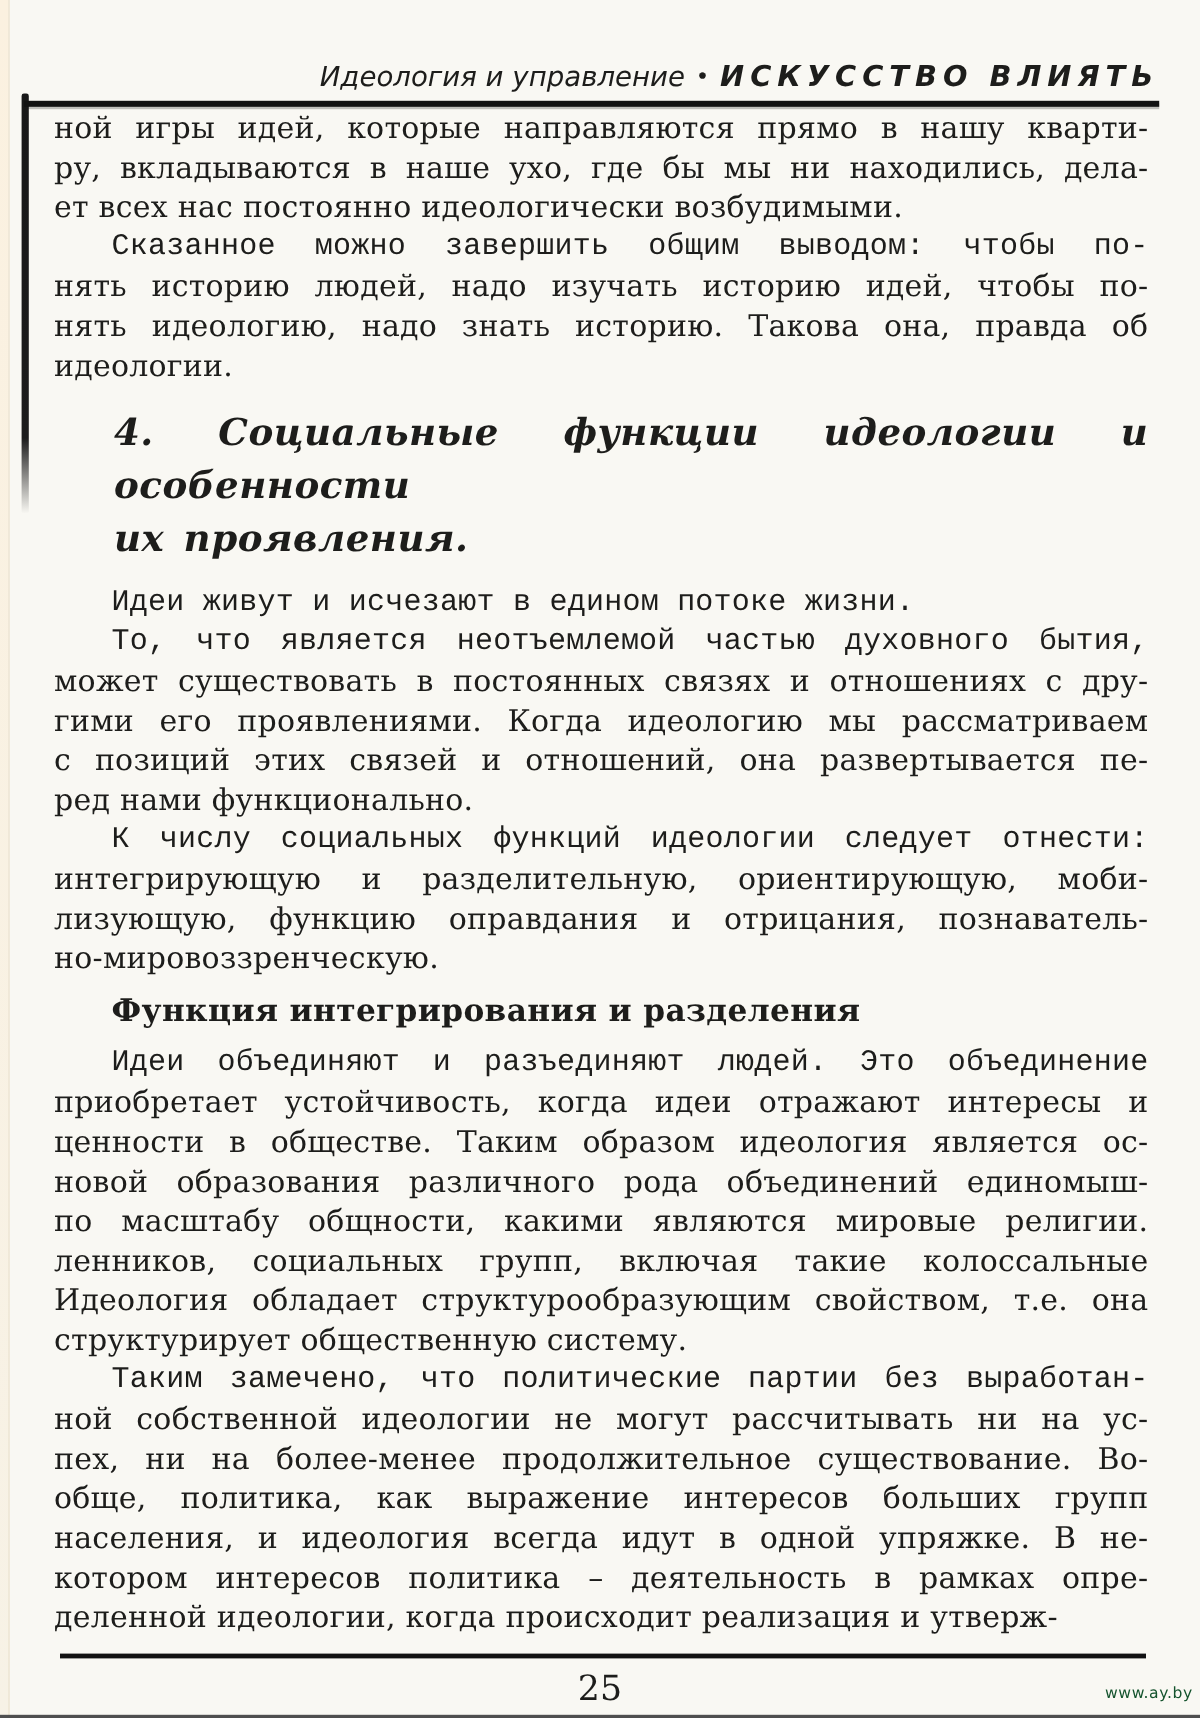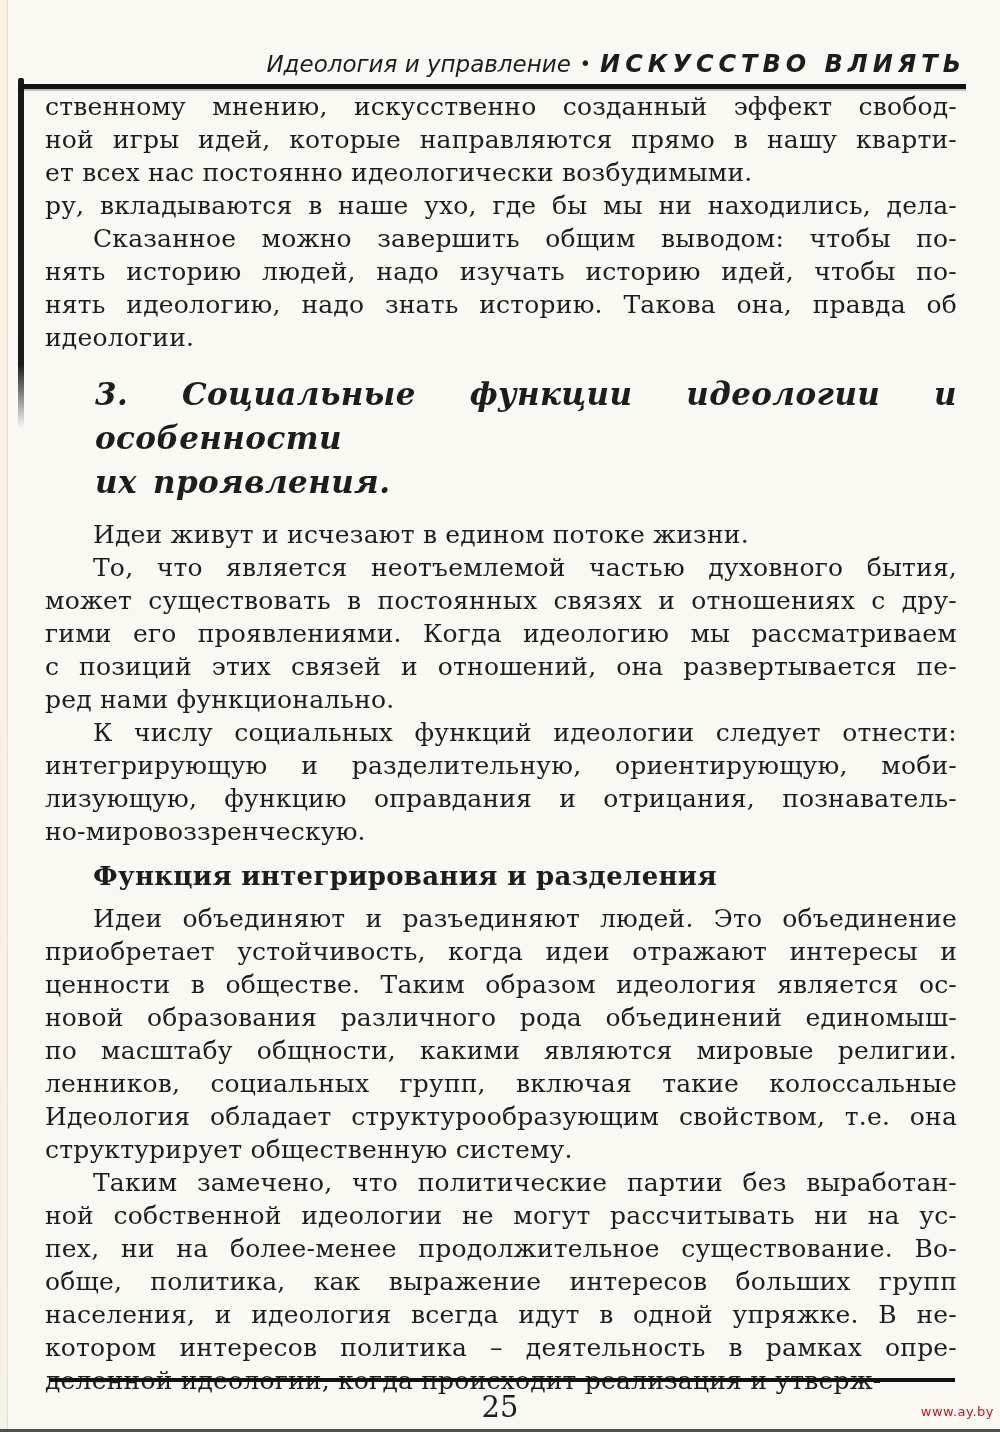--- a/index.html
+++ b/index.html
@@ -41,21 +41,21 @@
     box-shadow:0 2px 0 rgba(18,18,18,.25);
   }
   
   .text-column{
     position:absolute;left:45px;top:90px;width:912px;
     font-size:25px;line-height:33px;
     letter-spacing:.2px;
   }
   .line{text-align:justify;text-align-last:justify;-moz-text-align-last:justify;}
   .line.last{text-align-last:left;-moz-text-align-last:left;}
-  .line.indent{text-indent:48px;}
+  .line.indent{text-indent:48px;font-family:Liberation Mono, monospace;}
   .paragraph{margin:0;}
   .section-heading{
     font-weight:bold;font-style:italic;
     font-size:31px;line-height:44px;
     padding-left:50px;
     margin:18px 0 14px 0;
     word-spacing:5px;letter-spacing:.4px;
   }
   .subheading{
     font-weight:bold;font-size:26px;line-height:36px;
@@ -67,51 +67,50 @@
   .footer-rule{
     position:absolute;left:50px;top:1378px;width:905px;height:4px;background:#121212;
   }
   .page-number{
     position:absolute;top:1390px;left:0;width:100%;
     text-align:center;font-size:29px;
   }
   .watermark{
     position:absolute;right:6px;top:1404px;
     font-family:"DejaVu Sans", sans-serif;
-    font-size:13px;color:#b91c1c;letter-spacing:.5px;
+    font-size:13px;color:#14532d;letter-spacing:.5px;
   }
 </style>
 </head>
 <body>
 
 <div class="page">
 
   <div class="scan-left-crease"></div>
   <div class="scan-left-stripe"></div>
 
   <div class="header">
     <span class="h-left">Идеология и управление</span><span class="h-sep">•</span><span class="h-right">ИСКУССТВО ВЛИЯТЬ</span>
   </div>
   <div class="header-rule"></div>
 
   <div class="text-column">
       <div class="paragraph">
-        <div class="line">ственному мнению, искусственно созданный эффект свобод-</div>
         <div class="line">ной игры идей, которые направляются прямо в нашу кварти-</div>
+        <div class="line">ру, вкладываются в наше ухо, где бы мы ни находились, дела-</div>
         <div class="line last">ет всех нас постоянно идеологически возбудимыми.</div>
-        <div class="line">ру, вкладываются в наше ухо, где бы мы ни находились, дела-</div>
       </div>
       <div class="paragraph">
         <div class="line indent">Сказанное можно завершить общим выводом: чтобы по-</div>
         <div class="line">нять историю людей, надо изучать историю идей, чтобы по-</div>
         <div class="line">нять идеологию, надо знать историю. Такова она, правда об</div>
         <div class="line last">идеологии.</div>
       </div>
       <div class="section-heading">
-        <div class="line">3. Социальные функции идеологии и особенности</div>
+        <div class="line">4. Социальные функции идеологии и особенности</div>
         <div class="line last">их проявления.</div>
       </div>
       <div class="paragraph">
         <div class="line last indent">Идеи живут и исчезают в едином потоке жизни.</div>
       </div>
       <div class="paragraph">
         <div class="line indent">То, что является неотъемлемой частью духовного бытия,</div>
         <div class="line">может существовать в постоянных связях и отношениях с дру-</div>
         <div class="line">гими его проявлениями. Когда идеологию мы рассматриваем</div>
         <div class="line">с позиций этих связей и отношений, она развертывается пе-</div>

